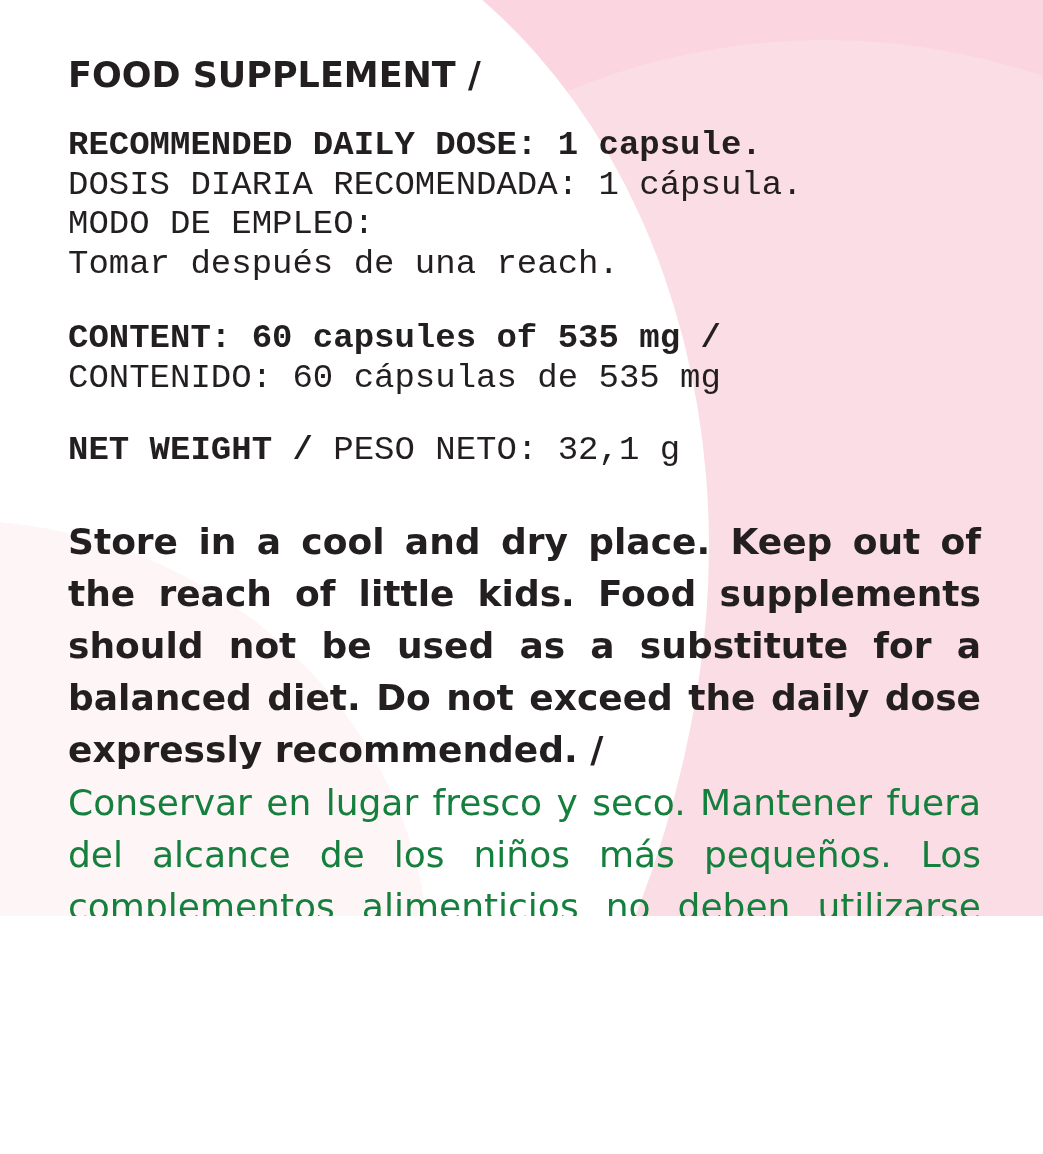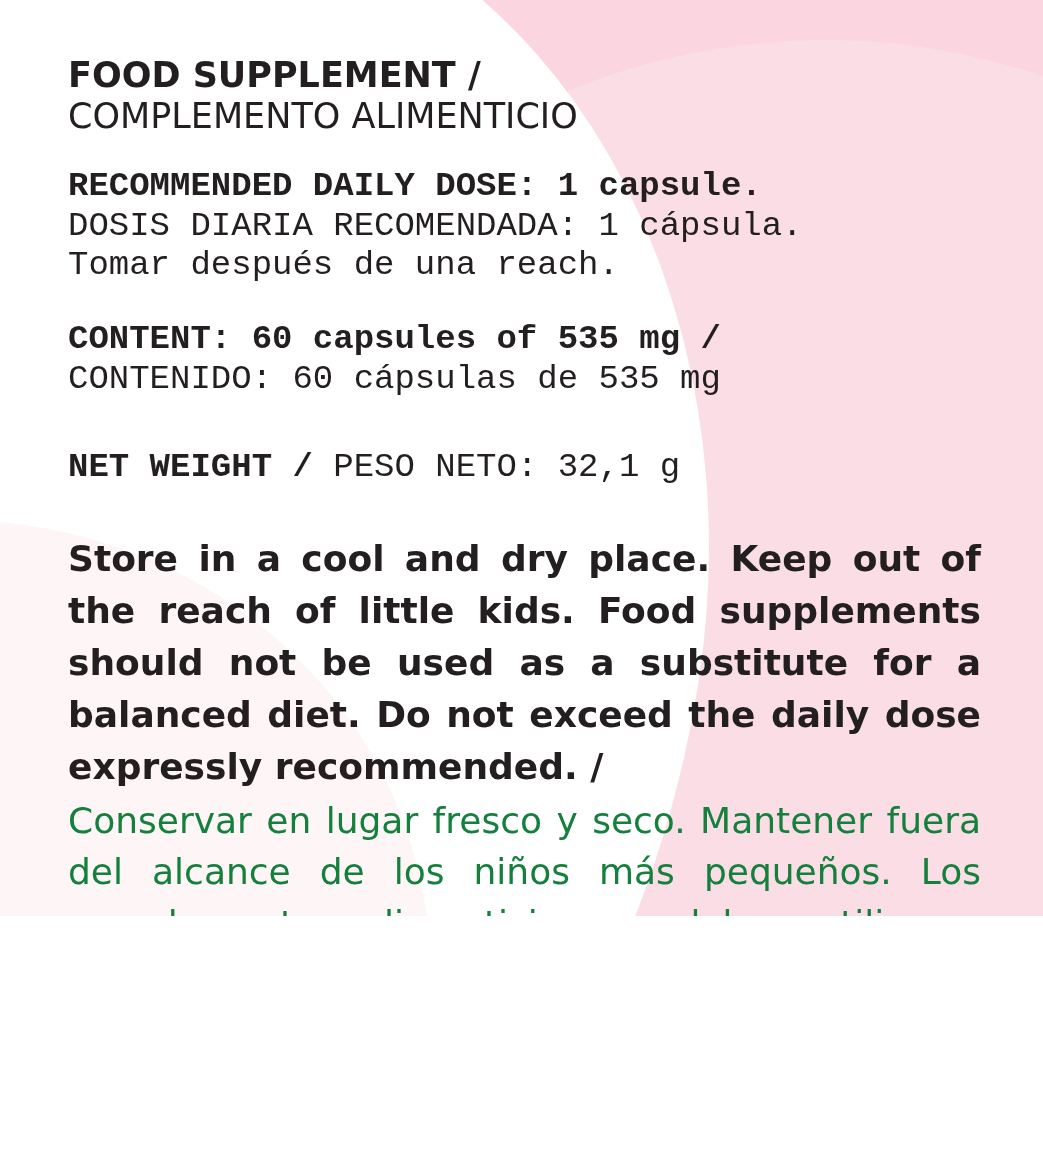--- a/index.html
+++ b/index.html
@@ -106,21 +106,21 @@
   }
   .es {
     font-weight: normal;
   }
 
   .sz-lg { font-size: 35px; }
   .sz-md { font-size: 34px; font-family: Liberation Mono, monospace; }
 
   .block-header { margin-bottom: 30px; }
   .block-dose   { margin-bottom: 34px; }
-  .block-content{ margin-bottom: 48px; }
+  .block-content{ margin-bottom: 32px; }
   .block-weight { margin-bottom: 46px; }
 
   .storage {
     font-size: 36px;
     line-height: 1.44;
   }
   .storage .en-para {
     font-weight: bold;
     text-align: justify;
     margin: 0 0 2px 0;
@@ -146,26 +146,26 @@
     <div class="blob-pink-soft"></div>
     <div class="blob-white"></div>
     <div class="blob-white-2"></div>
     <div class="blob-bottom"></div>
   </div>
 
   <div class="content">
 
     <div class="block block-header">
       <span class="line en sz-lg">FOOD SUPPLEMENT /</span>
-      <span class="line es sz-lg">COMPLEMENTO ALIMENTICIO</span>
     </div>
 
     <div class="block block-dose">
       <span class="line en sz-md">RECOMMENDED DAILY DOSE: 1 capsule.</span>
       <span class="line es sz-md">DOSIS DIARIA RECOMENDADA: 1 cápsula.</span>
+      <span class="line es sz-md">MODO DE EMPLEO:</span>
       <span class="line es sz-md">Tomar después de una reach.</span>
     </div>
 
     <div class="block block-content">
       <span class="line en sz-md">CONTENT: 60 capsules of 535 mg /</span>
       <span class="line es sz-md">CONTENIDO: 60 cápsulas de 535 mg</span>
     </div>
 
     <div class="block block-weight">
       <span class="line sz-md"><b>NET WEIGHT /</b> <span>PESO NETO: 32,1 g</span></span>

